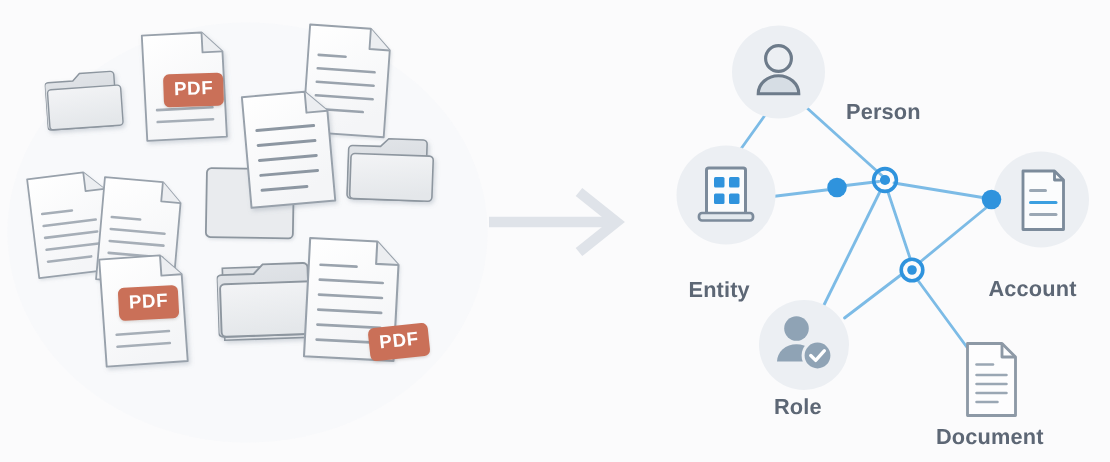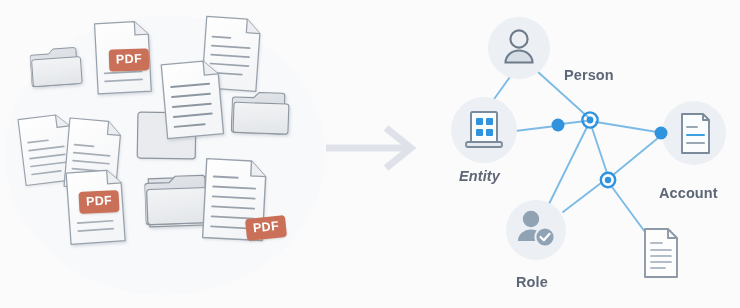--- a/index.html
+++ b/index.html
@@ -259,17 +259,18 @@
         <circle cx="608" cy="180" r="3.2" fill="#2f93dd"></circle>
       </g>
     </g>
   </svg>
 
   <div class="pdf-badge" style="left:109px;top:49px;transform:rotate(-2deg);">PDF</div>
   <div class="pdf-badge" style="left:79px;top:191px;transform:rotate(-3deg);">PDF</div>
   <div class="pdf-badge" style="left:246px;top:217px;transform:rotate(-6deg);">PDF</div>
 
   <div class="gl-label" style="left:564px;top:40px;margin-top:28px;">Person</div>
-  <div class="gl-label" style="left:459px;top:169px;font-style:italic;">Entity</div>
-  <div class="gl-label" style="left:516px;top:275px;">Role</div>
+  <div class="gl-label" style="left:459px;top:187px;">Entity</div>
+  <div class="gl-label" style="left:516px;top:265px;">Role</div>
   <div class="gl-label" style="left:659px;top:186px;">Account</div>
+  <div class="gl-label" style="left:624px;top:285px;">Document</div>
 
 </div>
 
 </body></html>

